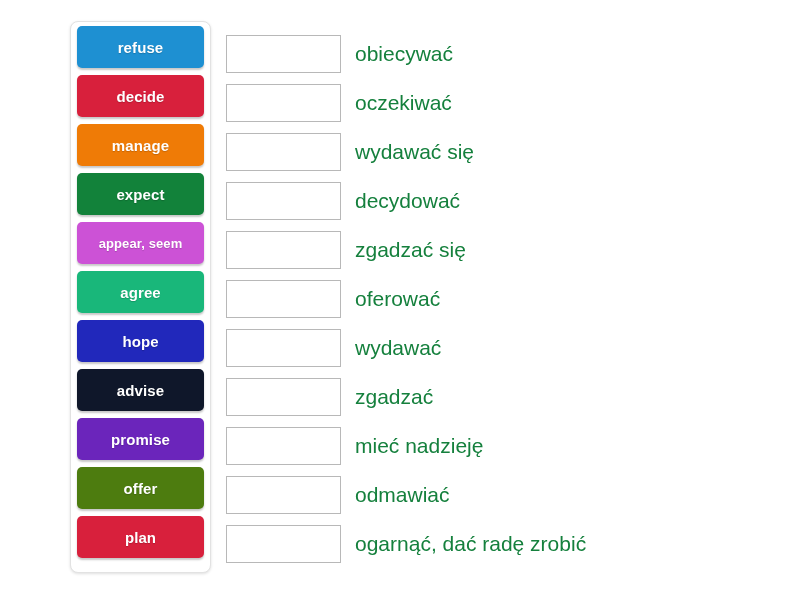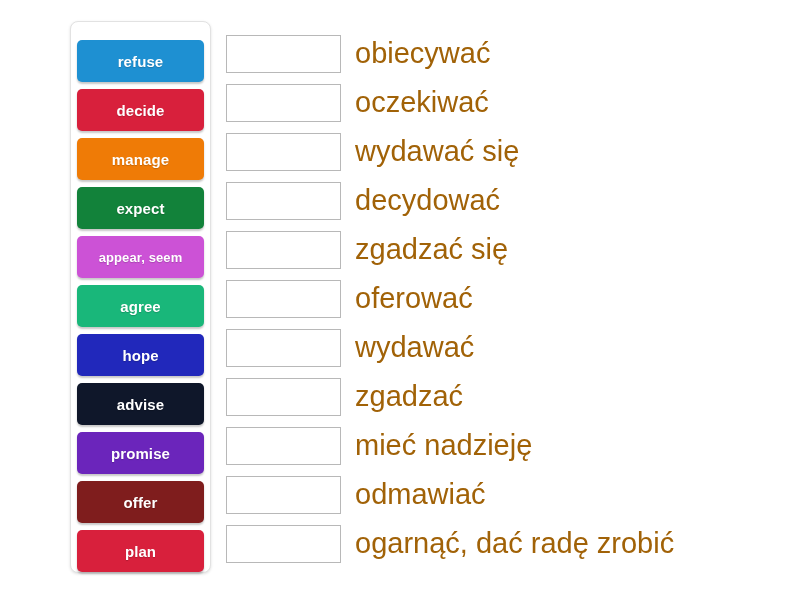--- a/index.html
+++ b/index.html
@@ -26,21 +26,21 @@
     position: absolute;
     left: 70px;
     top: 21px;
     width: 141px;
     height: 552px;
     box-sizing: border-box;
     background: #ffffff;
     border: 1px solid #e2e2e2;
     border-radius: 8px;
     box-shadow: 0 1px 3px rgba(0,0,0,0.13);
-    padding: 18px 6px;
+    padding: 4px 6px;
   }
 
   .tile {
     position: relative;
     display: flex;
     align-items: center;
     justify-content: center;
     height: 42px;
     margin-bottom: 7px;
     border-radius: 5px;
@@ -79,22 +79,22 @@
     width: 115px;
     height: 38px;
     box-sizing: border-box;
     background: #ffffff;
     border: 1px solid #b8b8b8;
     flex: 0 0 auto;
   }
 
   .prompt {
     margin-left: 14px;
-    color: #a16207;
-    font-size: 29px;
+    color: #15803d;
+    font-size: 21px;
     line-height: 1;
     white-space: nowrap;
   }
 </style>
 </head>
 <body>
 
 <div id="activity">
 
   <div class="tile-panel">
@@ -119,21 +119,21 @@
     </div>
     <div class="tile" style="background:#2128bb">
       <span class="tile-label">hope</span>
     </div>
     <div class="tile" style="background:#0f172a">
       <span class="tile-label">advise</span>
     </div>
     <div class="tile" style="background:#6b25bb">
       <span class="tile-label">promise</span>
     </div>
-    <div class="tile" style="background:#7f1d1d">
+    <div class="tile" style="background:#4d7c0f">
       <span class="tile-label">offer</span>
     </div>
     <div class="tile" style="background:#d8203c">
       <span class="tile-label">plan</span>
     </div>
 
   </div>
 
   <div class="rows">
 

